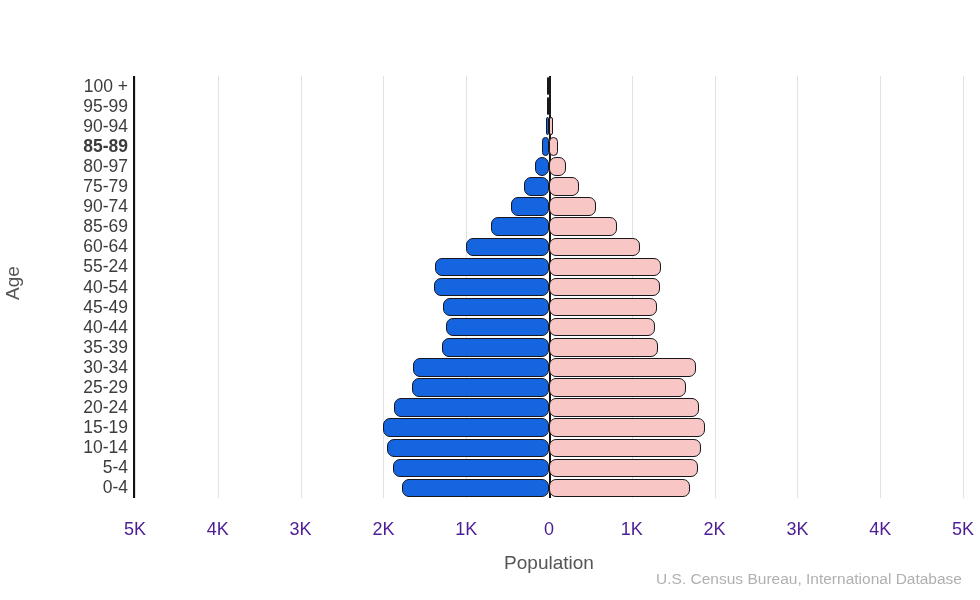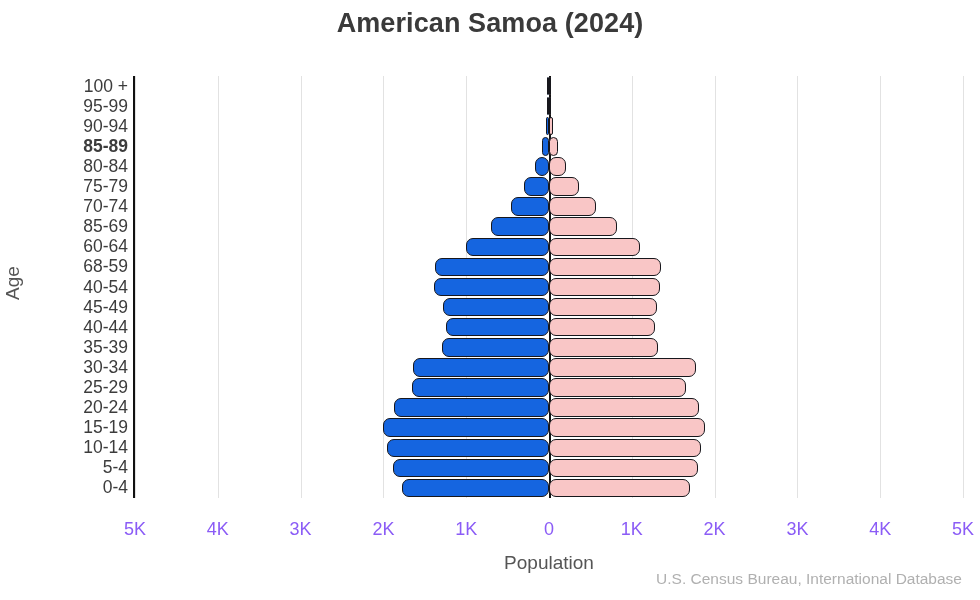--- a/index.html
+++ b/index.html
@@ -100,21 +100,21 @@
     top: 76px;
     width: 118px;
     height: 422px;
   }
 
   .xtick {
     position: absolute;
     top: 0;
     transform: translateX(-50%);
     font-size: 18px;
-    color: #8b5cf6;
+    color: #4c1d95;
     white-space: nowrap;
   }
   #x-ticks {
     position: absolute;
     left: 135px;
     top: 519px;
     width: 828px;
     height: 26px;
   }
 
@@ -148,21 +148,20 @@
     font-size: 15.5px;
     color: #b0b0b0;
     text-align: right;
   }
 </style>
 </head>
 <body>
 
 <div id="page">
 
-  <div id="chart-title">American Samoa (2024)</div>
 
   <div id="y-axis-spine"></div>
 
   <div id="plot">
     <div id="gridlines">
         <div class="gridline" style="left: 0px;"></div>
         <div class="gridline" style="left: 82.8px;"></div>
         <div class="gridline" style="left: 165.6px;"></div>
         <div class="gridline" style="left: 248.4px;"></div>
         <div class="gridline" style="left: 331.2px;"></div>
@@ -266,26 +265,26 @@
       <div class="ytick" style="top: 383.357px;">5-4</div>
       <div class="ytick" style="top: 363.262px;">10-14</div>
       <div class="ytick" style="top: 343.167px;">15-19</div>
       <div class="ytick" style="top: 323.071px;">20-24</div>
       <div class="ytick" style="top: 302.976px;">25-29</div>
       <div class="ytick" style="top: 282.881px;">30-34</div>
       <div class="ytick" style="top: 262.786px;">35-39</div>
       <div class="ytick" style="top: 242.69px;">40-44</div>
       <div class="ytick" style="top: 222.595px;">45-49</div>
       <div class="ytick" style="top: 202.5px;">40-54</div>
-      <div class="ytick" style="top: 182.405px;">68-59</div>
+      <div class="ytick" style="top: 182.405px;">55-24</div>
       <div class="ytick" style="top: 162.31px;">60-64</div>
       <div class="ytick" style="top: 142.214px;">85-69</div>
-      <div class="ytick" style="top: 122.119px;">70-74</div>
+      <div class="ytick" style="top: 122.119px;">90-74</div>
       <div class="ytick" style="top: 102.024px;">75-79</div>
-      <div class="ytick" style="top: 81.9286px;">80-84</div>
+      <div class="ytick" style="top: 81.9286px;">80-97</div>
       <div class="ytick" style="top: 61.8333px; font-weight: bold;">85-89</div>
       <div class="ytick" style="top: 41.7381px;">90-94</div>
       <div class="ytick" style="top: 21.6429px;">95-99</div>
       <div class="ytick" style="top: 1.54762px;">100 +</div>
     </div>
   <div id="x-ticks">
       <div class="xtick" style="left: 0px;">5K</div>
       <div class="xtick" style="left: 82.8px;">4K</div>
       <div class="xtick" style="left: 165.6px;">3K</div>
       <div class="xtick" style="left: 248.4px;">2K</div>

